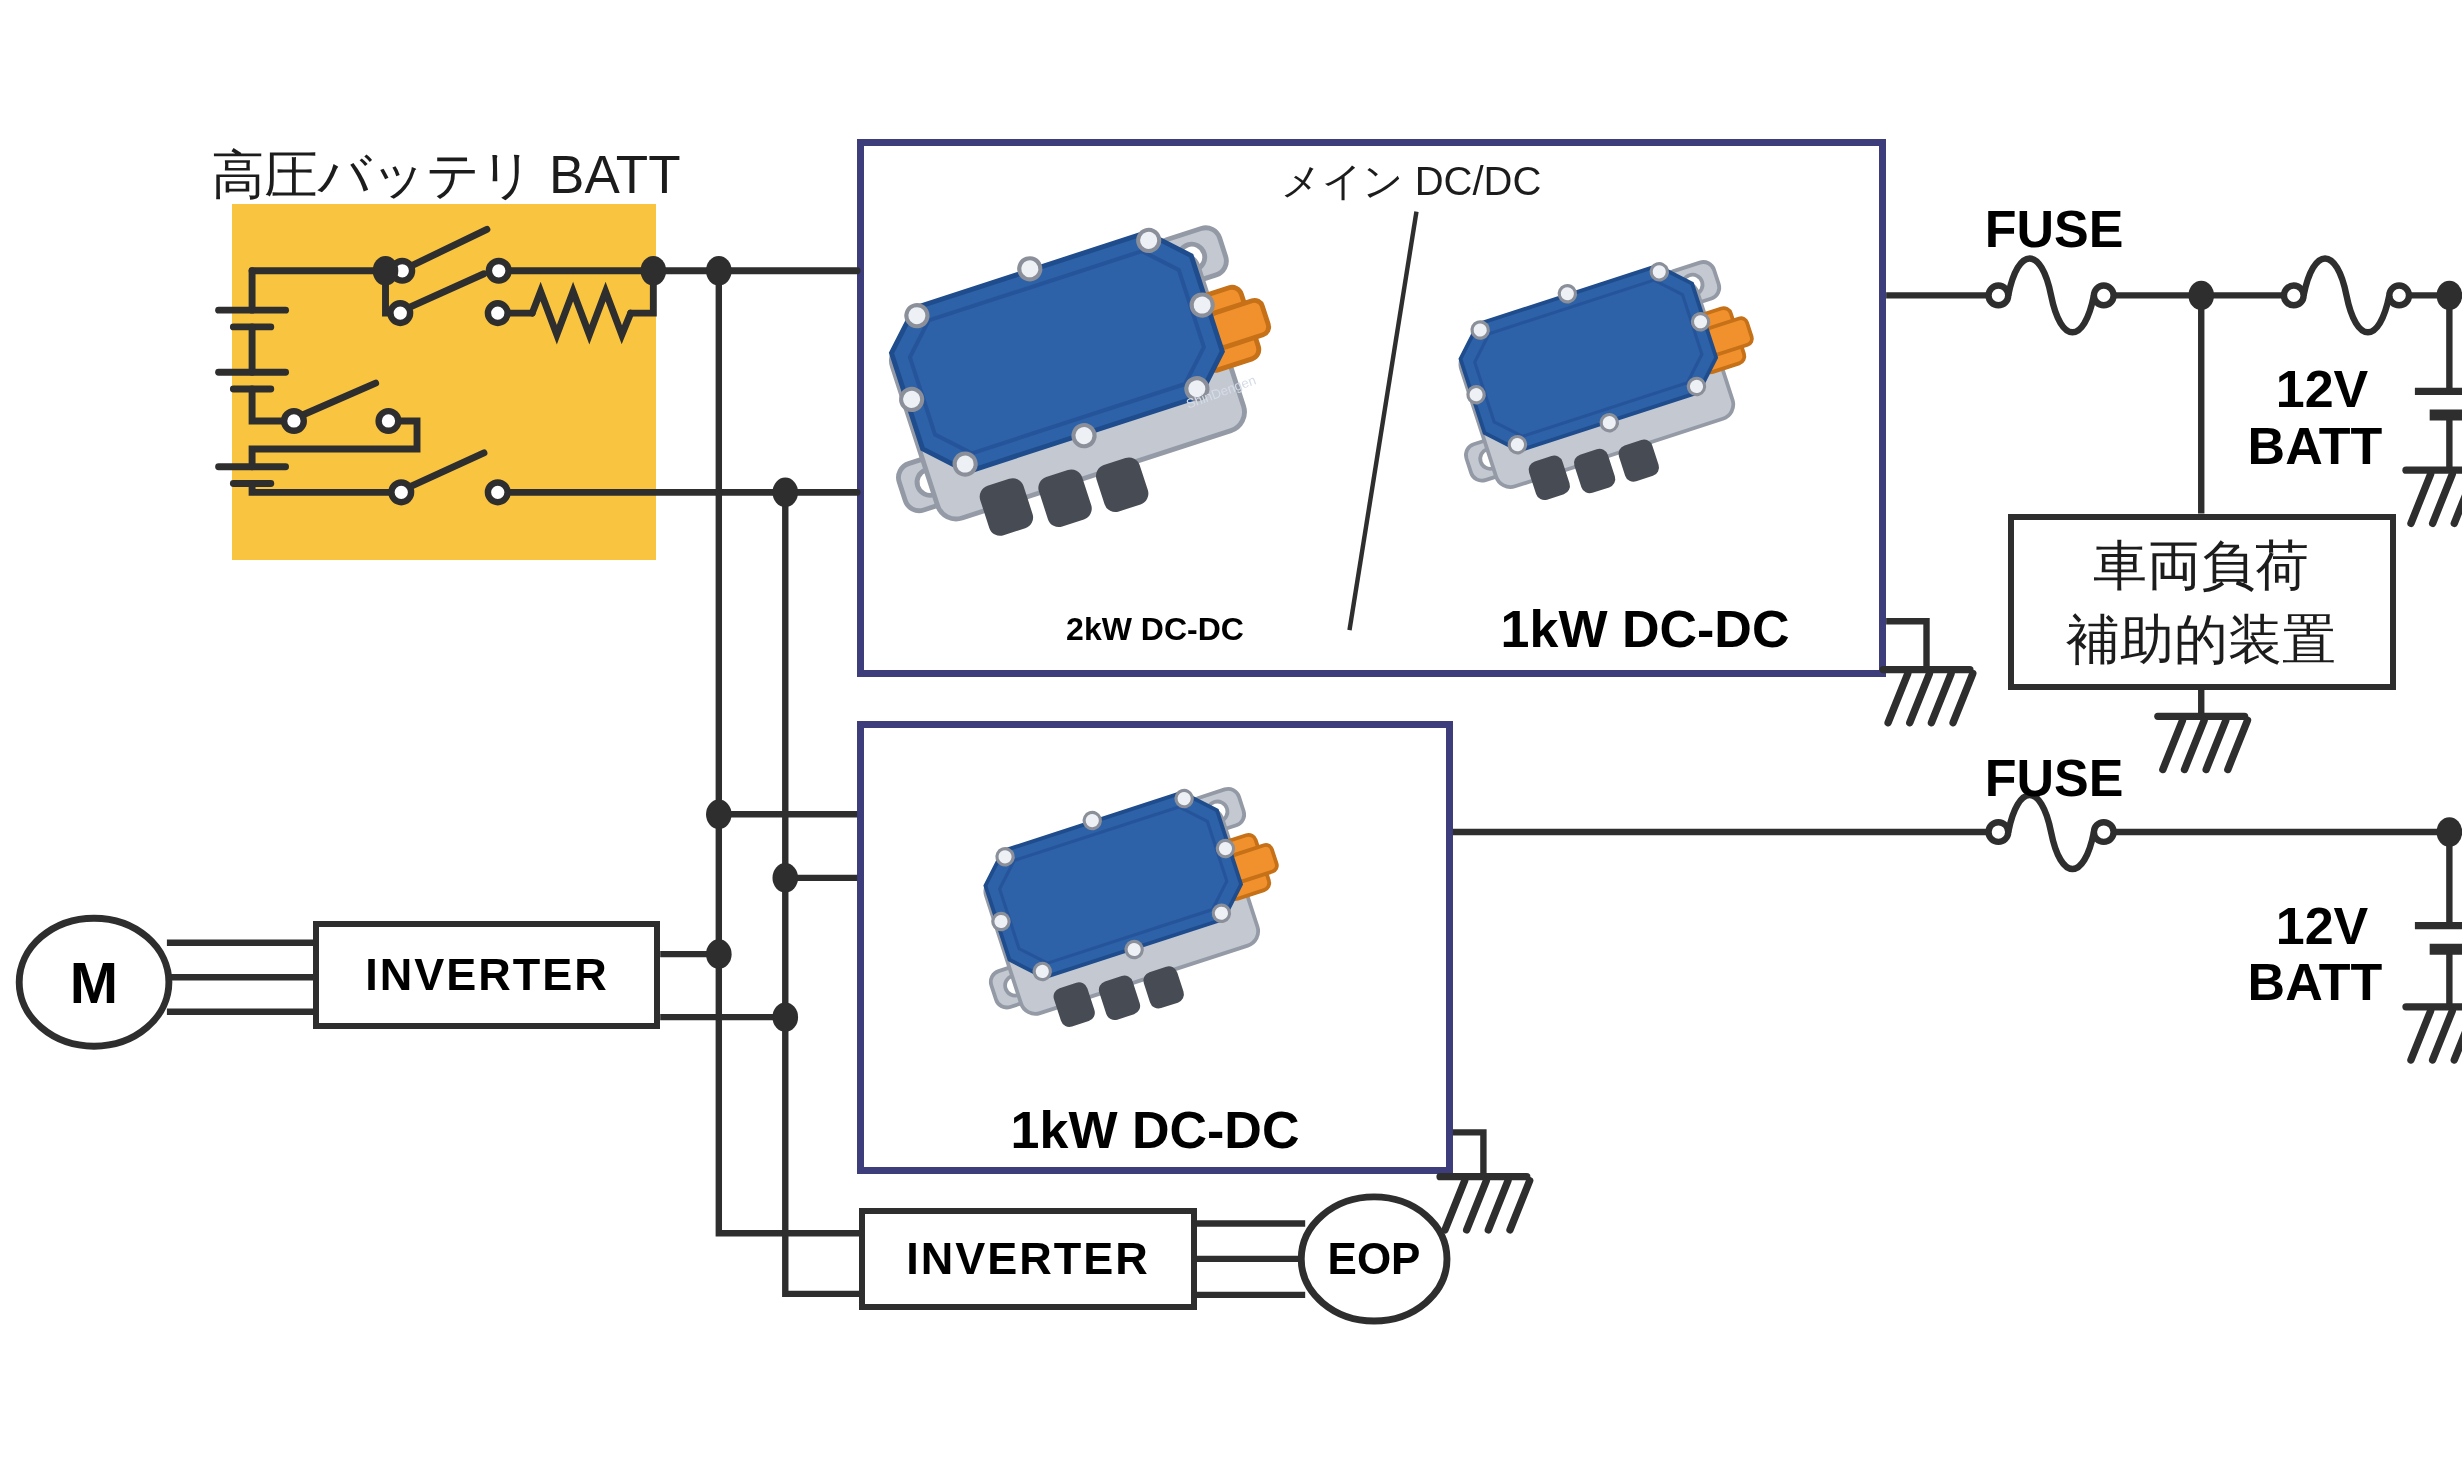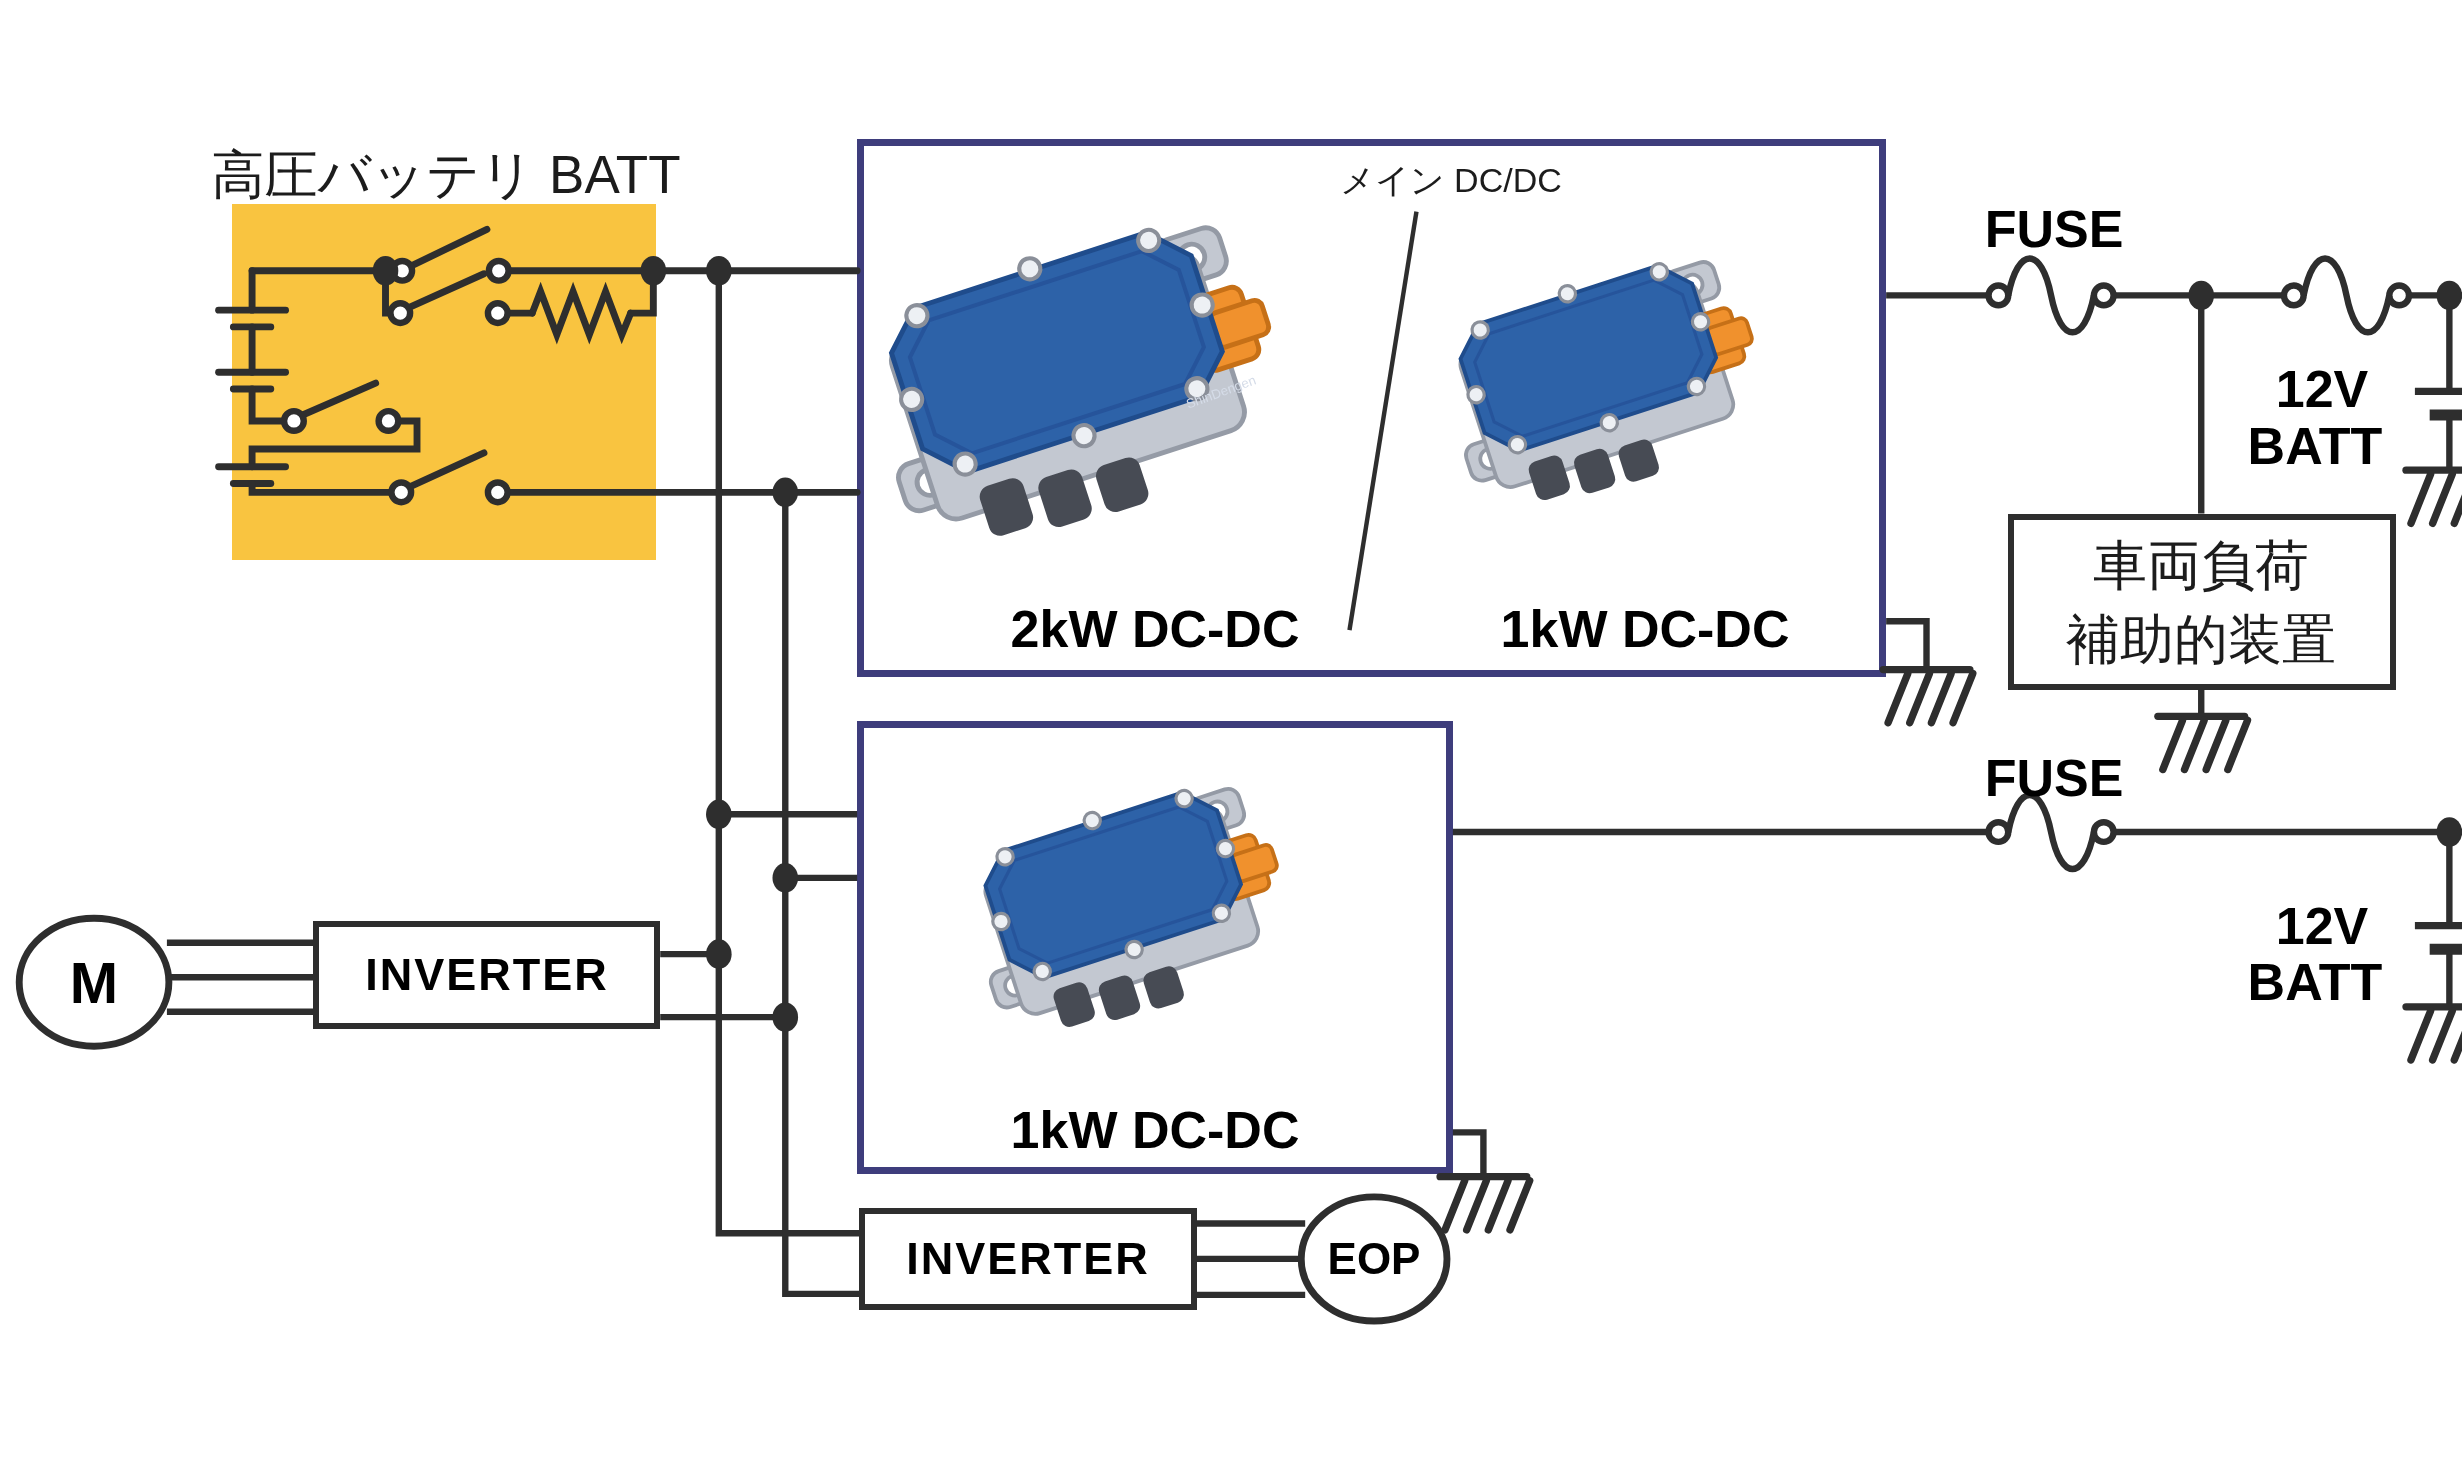--- a/index.html
+++ b/index.html
@@ -198,22 +198,22 @@
     <g transform="translate(2985,565) scale(2.55)">
         <use href="#dcdc-unit"></use>
       </g>
     <g transform="translate(2020,1635) scale(2.55)">
         <use href="#dcdc-unit"></use>
       </g>
   </svg>
 
   <div class="lbl" style="left:446px;top:176px;font-size:53px;">高圧バッテリ BATT</div>
 
-  <div class="lbl" style="left:1411px;top:181px;font-size:34px;margin-left:40px;">メイン DC/DC</div>
-  <div class="lbl latin" style="left:1155px;top:629px;font-size:52px;">2kW DC-DC</div>
+  <div class="lbl" style="left:1411px;top:181px;font-size:40px;">メイン DC/DC</div>
+  <div class="lbl latin" style="left:1155px;top:629px;font-size:32px;">2kW DC-DC</div>
   <div class="lbl latin" style="left:1645px;top:629px;font-size:52px;">1kW DC-DC</div>
   <div class="lbl logo" style="left:1221px;top:392px;font-size:13.3px;">ShinDengen</div>
 
   <div class="lbl latin" style="left:1155px;top:1130px;font-size:52px;">1kW DC-DC</div>
 
   <div class="lbl latin" style="left:2054px;top:229px;font-size:52px;">FUSE</div>
   <div class="lbl latin" style="left:2054px;top:778px;font-size:52px;">FUSE</div>
 
   <div class="lbl latin" style="left:2322px;top:389px;font-size:52px;">12V</div>
   <div class="lbl latin" style="left:2315px;top:446px;font-size:52px;">BATT</div>

